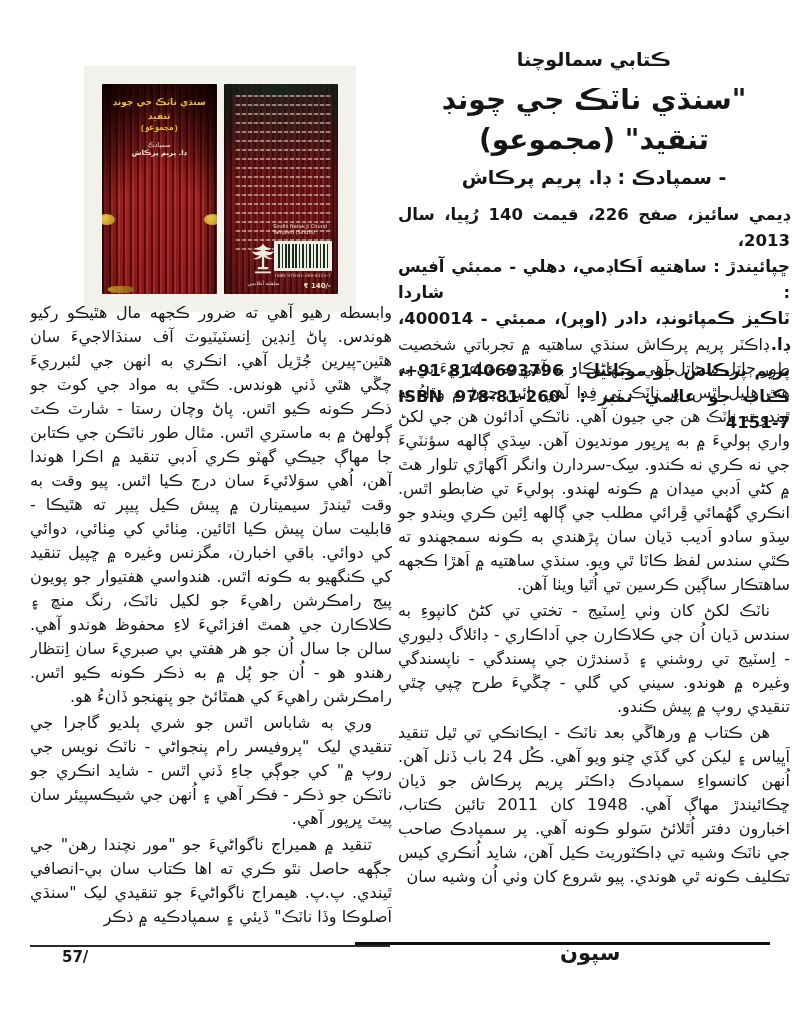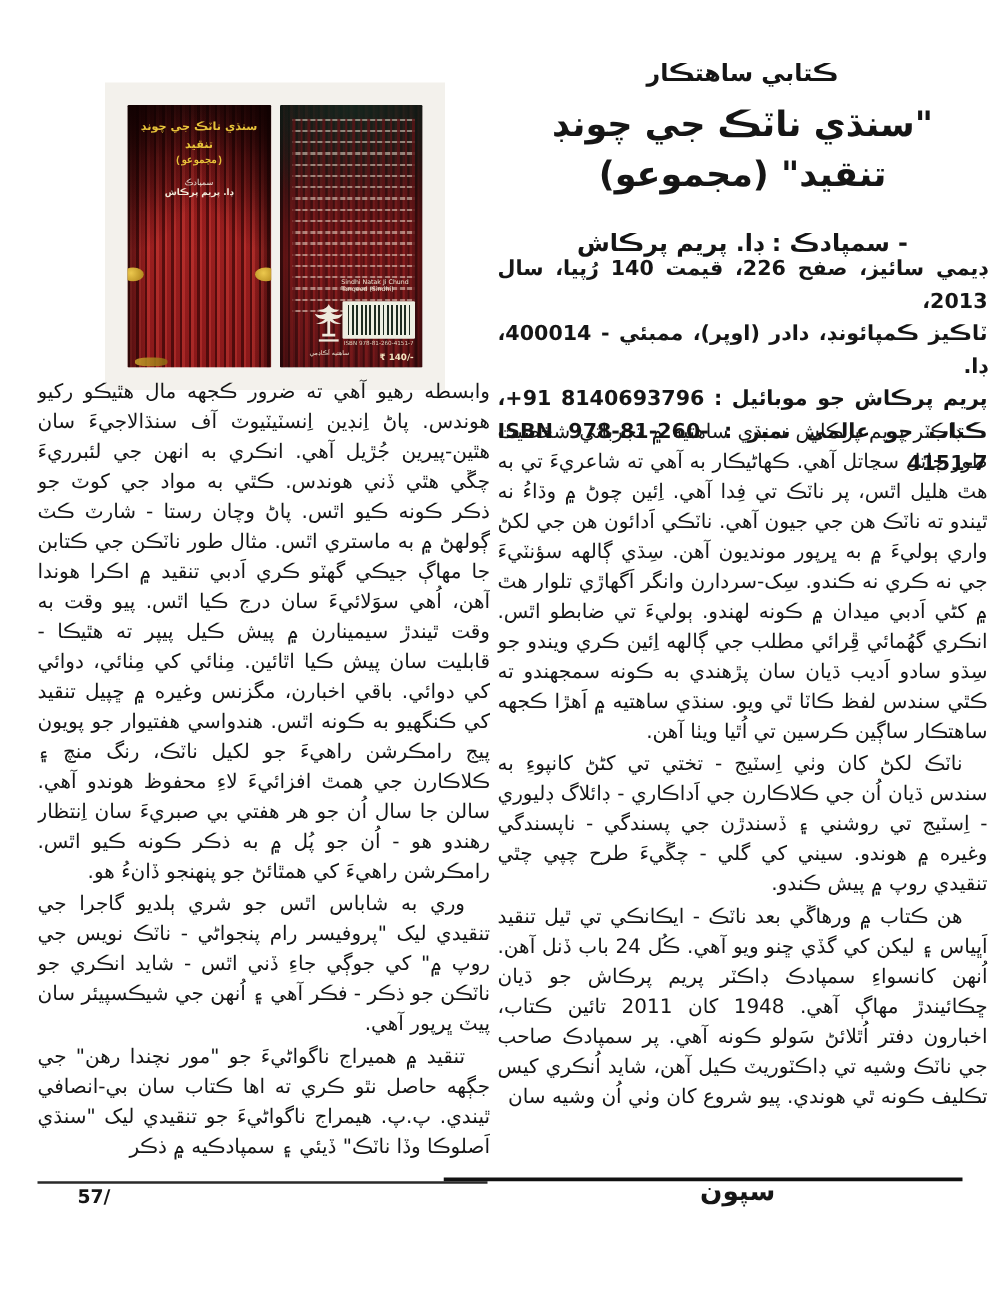--- a/index.html
+++ b/index.html
@@ -5,21 +5,21 @@
   html,body{margin:0;padding:0;background:#ffffff;}
   .page{position:relative;width:800px;height:1035px;background:#ffffff;overflow:hidden;
         font-family:"DejaVu Sans",sans-serif;color:#161616;}
   .rtl{direction:rtl;unicode-bidi:plaintext;}
 
   
   .kicker{position:absolute;left:398px;top:48px;width:392px;text-align:center;
           font-size:19px;font-weight:bold;}
   .title{position:absolute;left:398px;top:80px;width:392px;margin:0;text-align:center;
          font-size:28px;line-height:1.42;font-weight:bold;}
-  .editor{position:absolute;left:398px;top:184px;width:392px;text-align:center;
+  .editor{position:absolute;left:398px;top:166px;width:392px;text-align:center;
           font-size:19px;font-weight:bold;}
   .details{position:absolute;left:398px;top:202px;width:392px;font-size:16.5px;
            font-weight:bold;line-height:26px;}
   .details .dline{text-align:justify;text-align-last:justify;}
 
   
   .col{position:absolute;font-size:16px;font-weight:normal;line-height:24px;
        text-align:justify;overflow:hidden;}
   .col p{margin:0 0 2px 0;}
   .col p.indent{text-indent:20px;}
@@ -113,26 +113,27 @@
       <div class="logo-cap">ساهتيه اَڪاڊمي</div>
       <div class="blurb">Sindhi Natak Ji Chund Tanqeed (Sindhi)</div>
       <div class="barcode">
           <div class="bars"></div>
         </div>
       <div class="bc-isbn">ISBN 978-81-260-4151-7</div>
       <div class="price">₹ 140/-</div>
     </div>
   </div>
 
-  <div class="kicker rtl">ڪتابي ساهتڪار</div>
+  <div class="kicker rtl">ڪتابي سمالوچنا</div>
   <h1 class="title rtl"><span>"سنڌي ناٽڪ جي چونڊ</span><br><span>تنقيد" (مجموعو)</span></h1>
   <div class="editor rtl">- سمپادڪ : ڊا. پريم پرڪاش</div>
 
   <div class="details rtl">
     <div class="dline">ڊيمي سائيز، صفح 226، قيمت 140 رُپيا، سال 2013،</div>
+    <div class="dline">ڇپائيندڙ : ساهتيه اَڪاڊمي، دهلي - ممبئي آفيس : شاردا</div>
     <div class="dline">ٽاڪيز ڪمپائونڊ، دادر (اوپر)، ممبئي - 400014، ڊا.</div>
     <div class="dline">پريم پرڪاش جو موبائيل : ‎+91 8140693796،</div>
     <div class="dline">ڪتاب جو عالمي نمبر : ISBN 978-81-260-4151-7</div>
   </div>
 
   <div class="col right-col rtl">
     <p class="indent">ڊاڪٽر پريم پرڪاش سنڌي ساهتيه ۾ تجرباتي شخصيت طور ڄاتل سڃاتل آهي. ڪهاڻيڪار به آهي ته شاعريءَ تي به هٿ هليل اٿس، پر ناٽڪ تي فِدا آهي. اِئين چوڻ ۾ وڌاءُ نه ٿيندو ته ناٽڪ هن جي جيون آهي. ناٽڪي اَدائون هن جي لکڻ واري ٻوليءَ ۾ به ڀرپور مونديون آهن. سِڌي ڳالهه سؤنٽيءَ جي نه ڪري نه ڪندو. سِک-سردارن وانگر اَگهاڙي تلوار هٿ ۾ کڻي اَدبي ميدان ۾ ڪونه لهندو. ٻوليءَ تي ضابطو اٿس. انڪري گهُمائي ڦِرائي مطلب جي ڳالهه اِئين ڪري ويندو جو سِڌو سادو اَديب ڌيان سان پڙهندي به ڪونه سمجهندو ته ڪٿي سندس لفظ ڪاٽا ٿي ويو. سنڌي ساهتيه ۾ اَهڙا ڪجهه ساهتڪار ساڳين ڪرسين تي اُٿيا ويٺا آهن.</p>
     <p class="indent">ناٽڪ لکڻ کان وٺي اِسٽيج - تختي تي کڻڻ کانپوءِ به سندس ڌيان اُن جي ڪلاڪارن جي اَداڪاري - ڊائلاگ ڊليوري - اِسٽيج تي روشني ۽ ڏسندڙن جي پسندگي - ناپسندگي وغيره ۾ هوندو. سيني کي گلي - چڱيءَ طرح چپي چٿي تنقيدي روپ ۾ پيش ڪندو.</p>
     <p class="indent">هن ڪتاب ۾ ورهاڱي بعد ناٽڪ - ايڪانڪي تي ٿيل تنقيد اَڀياس ۽ ليکن کي گڏي ڇنو ويو آهي. ڪُل 24 باب ڏنل آهن. اُنهن کانسواءِ سمپادڪ ڊاڪٽر پريم پرڪاش جو ڌيان ڇڪائيندڙ مهاڳ آهي. 1948 کان 2011 تائين ڪتاب، اخبارون دفتر اُٿلائڻ سَولو ڪونه آهي. پر سمپادڪ صاحب جي ناٽڪ وشيه تي ڊاڪٽوريٽ ڪيل آهن، شايد اُنڪري کيس تڪليف ڪونه ٿي هوندي. پيو شروع کان وٺي اُن وشيه سان</p>
   </div>

